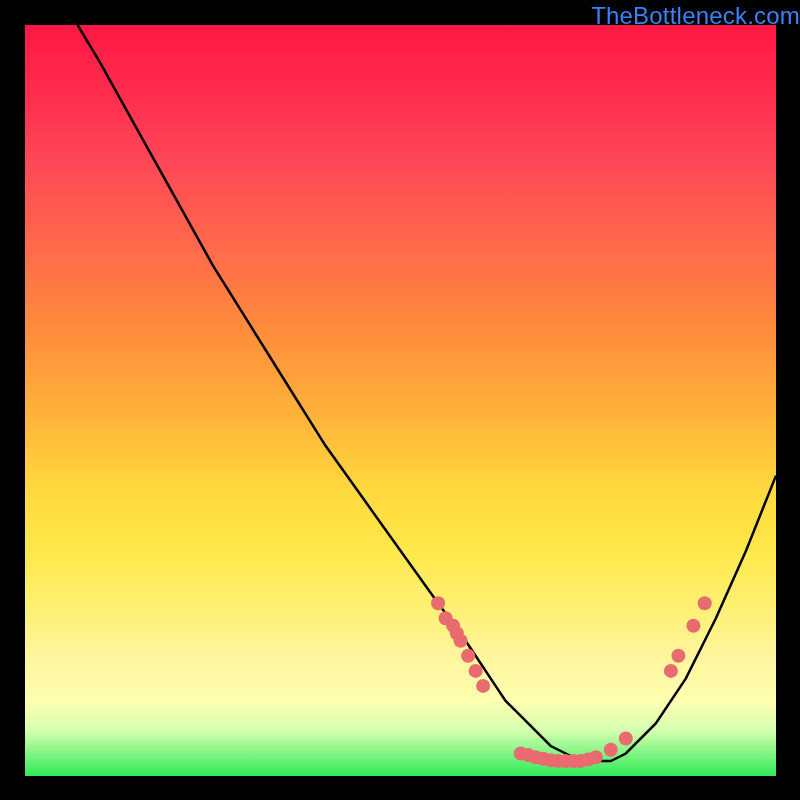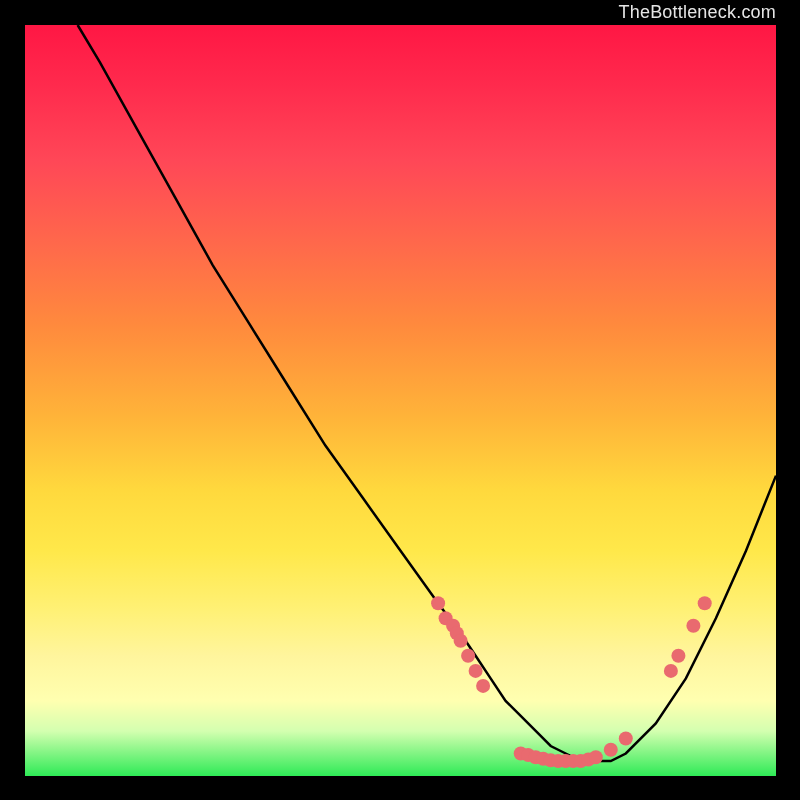--- a/index.html
+++ b/index.html
@@ -45,23 +45,23 @@
     position: absolute;
     left: 0;
     top: 0;
     width: 751px;
     height: 751px;
     overflow: visible;
   }
   .watermark {
     position: absolute;
     top: 2px;
-    right: 24px;
-    color: #e5e5e5;
-    font-size: 18px;
+    right: 0;
+    color: #3b82f6;
+    font-size: 24px;
     font-weight: 500;
     letter-spacing: 0.2px;
     user-select: none;
   }
 </style>
 </head>
 <body>
 
 <div class="watermark">TheBottleneck.com</div>
 

